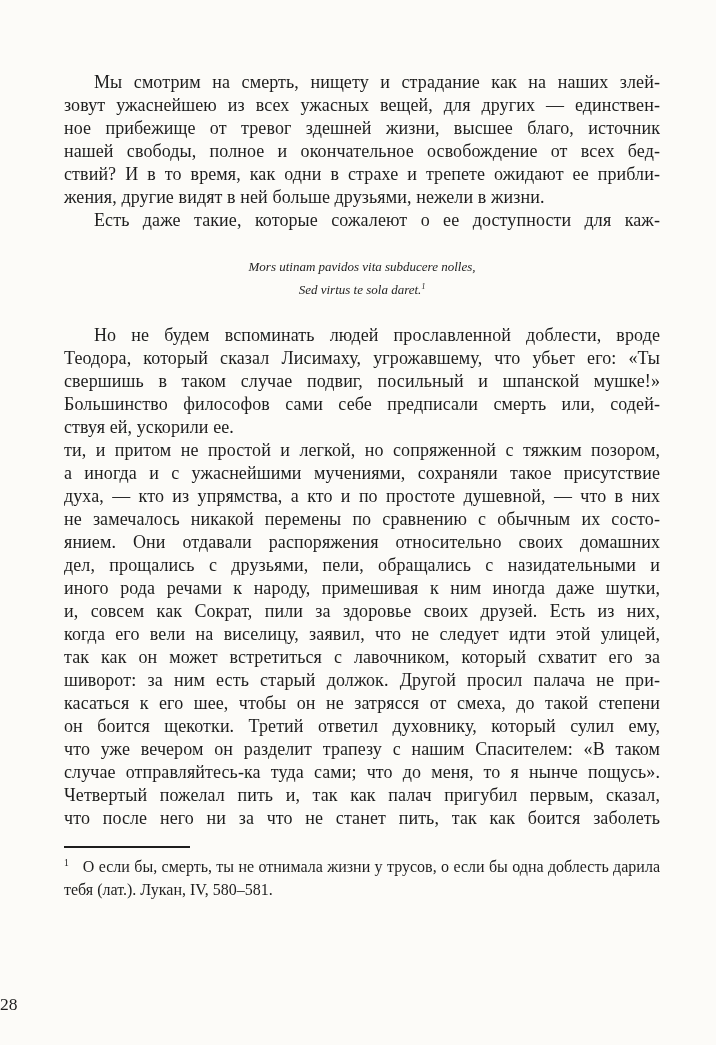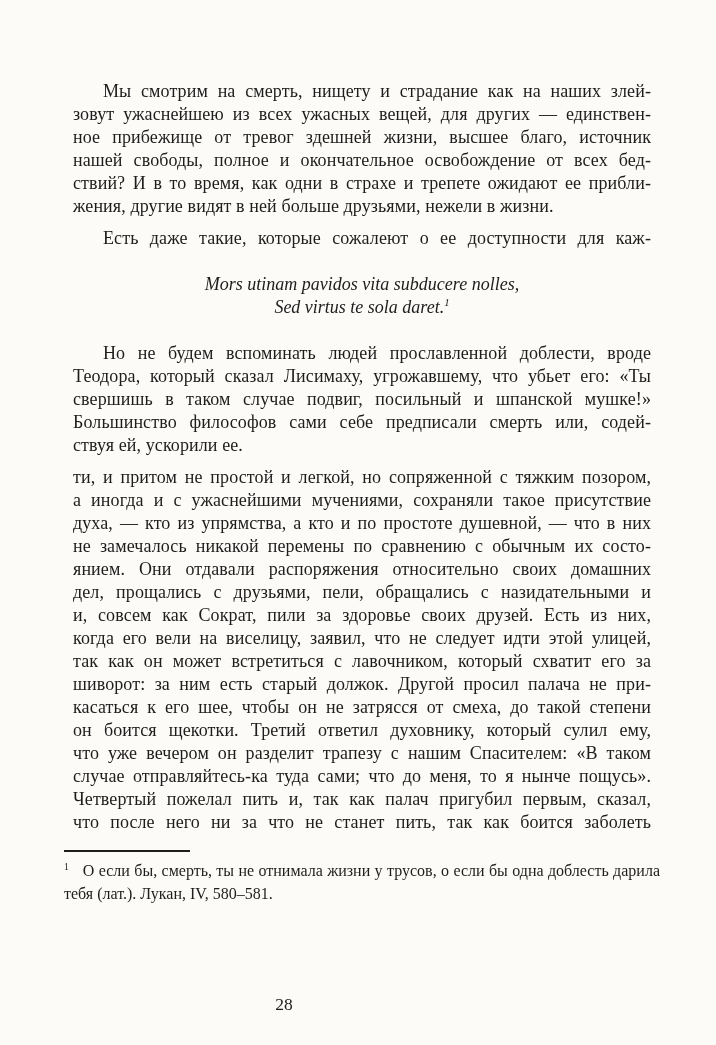--- a/index.html
+++ b/index.html
@@ -16,21 +16,21 @@
     overflow: hidden;
     box-sizing: border-box;
   }
   .text-column {
     position: absolute;
     left: 64px;
     top: 71px;
     width: 596px;
   }
   .para {
-    margin: 9px;
+    margin: 0;
     padding: 0;
   }
   .line {
     font-size: 18px;
     line-height: 23px;
     text-align: justify;
     text-align-last: justify;
     white-space: normal;
     letter-spacing: 0.1px;
   }
@@ -40,21 +40,21 @@
   }
   .line.first {
     text-indent: 30px;
   }
   .latin-quote {
     margin: 23px 0;
     text-align: center;
   }
   .latin-quote .qline {
     font-style: italic;
-    font-size: 18px;
+    font-size: 13px;
     line-height: 23px;
     text-align: center;
     text-align-last: center;
   }
   sup {
     font-size: 0.6em;
     line-height: 0;
     vertical-align: super;
   }
   .footnote-block {
@@ -77,21 +77,20 @@
     text-align-last: left;
   }
   .fn-marker {
     margin-right: 14px;
   }
   .page-number {
     position: absolute;
     left: 0;
     top: 993px;
     width: 568px;
-    text-align: center;
     font-size: 17.5px;
     line-height: 23px;
     color: #1d1d1d;
   }
 </style>
 </head>
 <body>
 
 <div class="book-page">
   <div class="text-column">
@@ -122,20 +121,21 @@
       <div class="line last">ствуя ей, ускорили ее.</div>
     </div>
 
     <div class="para">
       <div class="line">ти, и притом не простой и легкой, но сопряженной с тяжким позором,</div>
       <div class="line">а иногда и с ужаснейшими мучениями, сохраняли такое присутствие</div>
       <div class="line">духа, — кто из упрямства, а кто и по простоте душевной, — что в них</div>
       <div class="line">не замечалось никакой перемены по сравнению с обычным их состо-</div>
       <div class="line">янием. Они отдавали распоряжения относительно своих домашних</div>
       <div class="line">дел, прощались с друзьями, пели, обращались с назидательными и</div>
+      <div class="line">иного рода речами к народу, примешивая к ним иногда даже шутки,</div>
       <div class="line">и, совсем как Сократ, пили за здоровье своих друзей. Есть из них,</div>
       <div class="line">когда его вели на виселицу, заявил, что не следует идти этой улицей,</div>
       <div class="line">так как он может встретиться с лавочником, который схватит его за</div>
       <div class="line">шиворот: за ним есть старый должок. Другой просил палача не при-</div>
       <div class="line">касаться к его шее, чтобы он не затрясся от смеха, до такой степени</div>
       <div class="line">он боится щекотки. Третий ответил духовнику, который сулил ему,</div>
       <div class="line">что уже вечером он разделит трапезу с нашим Спасителем: «В таком</div>
       <div class="line">случае отправляйтесь-ка туда сами; что до меня, то я нынче пощусь».</div>
       <div class="line">Четвертый пожелал пить и, так как палач пригубил первым, сказал,</div>
       <div class="line">что после него ни за что не станет пить, так как боится заболеть</div>

